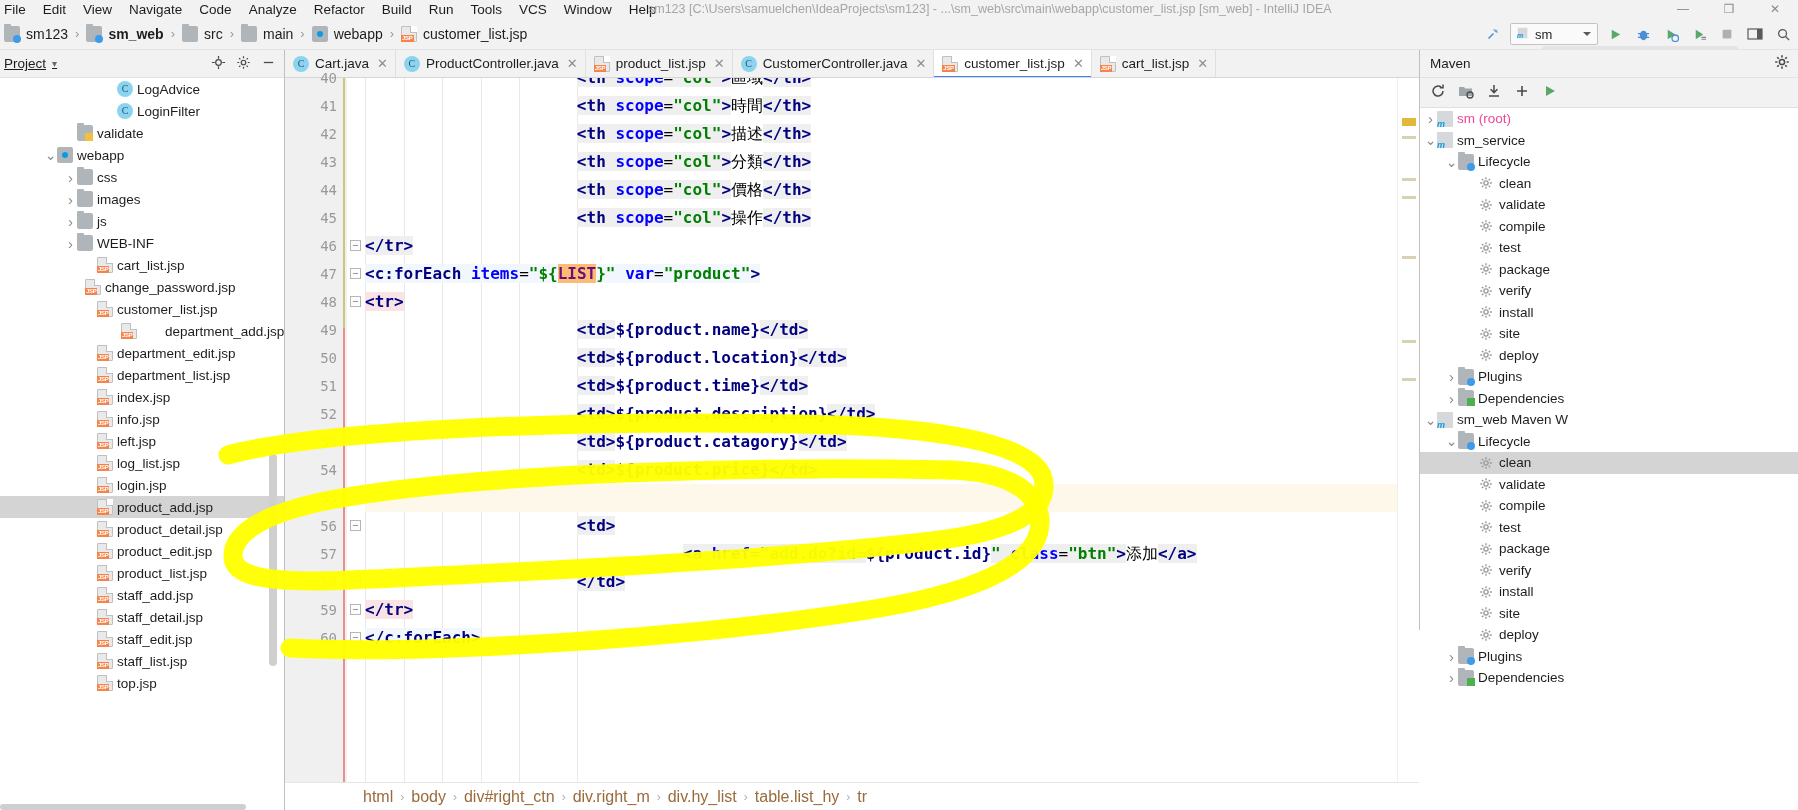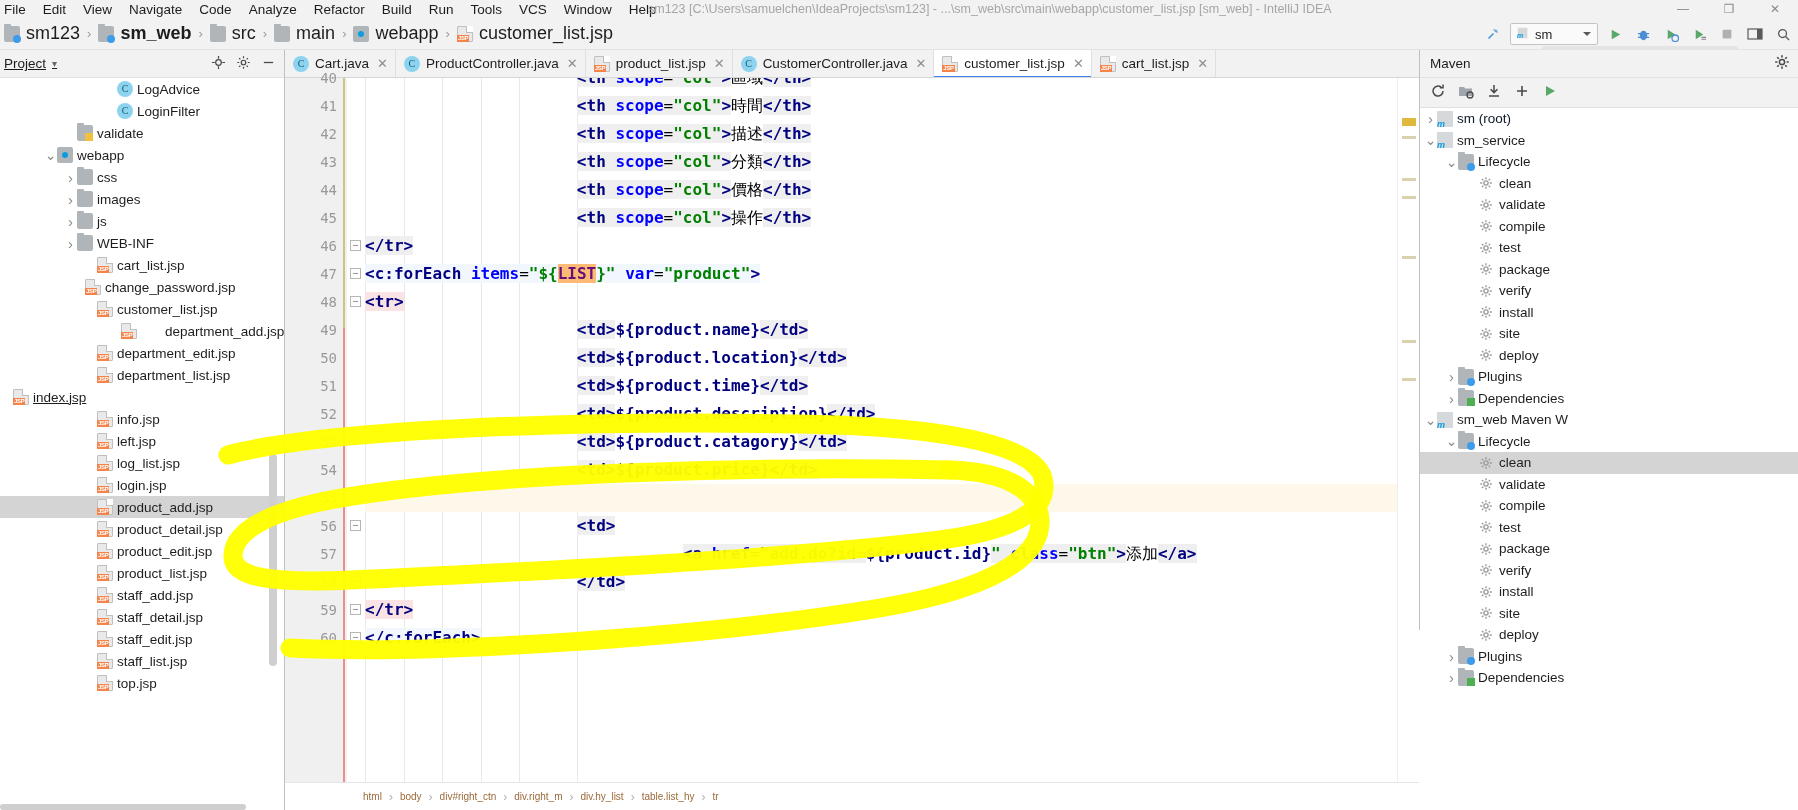--- a/index.html
+++ b/index.html
@@ -29,21 +29,21 @@
   .win-ctrls { position: absolute; right: 0; top: 0; height: 18px; display: flex; }
   .win-btn { width: 46px; height: 18px; display: flex; align-items: center; justify-content: center; color: #8a8a8a; font-size: 12px; }
 
   
   .navbar {
     position: absolute; left: 0; top: 18px; width: 1798px; height: 32px;
     background: #f2f2f2; border-bottom: 1px solid #e3e3e3;
     display: flex; align-items: center;
   }
   .crumbs { display: flex; align-items: center; padding-left: 2px; gap: 2px; }
-  .crumb { display: flex; align-items: center; gap: 4px; font-size: 18px; color: #1d1d1d; white-space: nowrap; padding: 0 2px; }
+  .crumb { display: flex; align-items: center; gap: 4px; font-size: 14px; color: #1d1d1d; white-space: nowrap; padding: 0 2px; }
   .crumb-sep { color: #9a9a9a; font-size: 13px; padding: 0 3px; }
 
   .nav-right { position: absolute; right: 0; top: 0; height: 32px; display: flex; align-items: center; gap: 6px; padding-right: 4px; }
 
   
   .runcfg {
     display: flex; align-items: center; gap: 5px;
     height: 22px; padding: 0 6px 0 5px;
     border: 1px solid #c4c4c4; border-radius: 2px; background: #fafafa;
     font-size: 13px; min-width: 88px;
@@ -160,21 +160,21 @@
     background: #e4e4e4; border-radius: 3px; padding: 5px 10px;
   }
   .bico { width: 21px; height: 21px; border-radius: 50%; display: block; }
 
   
   .bcbar {
     position: absolute; left: 0; bottom: 0; width: 1134px; height: 28px;
     background: #ffffff; border-top: 1px solid #e5e5e5;
     display: flex; align-items: center; padding-left: 78px; gap: 2px;
   }
-  .bcitem { color: #9b6a3a; font-size: 10px; white-space: nowrap; }
+  .bcitem { color: #9b6a3a; font-size: 16px; white-space: nowrap; }
   .bcsep { color: #b0b0b0; font-size: 12px; padding: 0 5px; }
 
   
   .rightpanel { position: absolute; left: 1419px; top: 50px; width: 379px; height: 580px; background: #ffffff; border-left: 1px solid #c0c0c0; }
   .rp-head { height: 28px; background: #f2f2f2; display: flex; align-items: center; padding: 0 8px 0 10px; border-bottom: 1px solid #e3e3e3; }
   .rp-title { font-size: 13.5px; }
   .rp-tools { height: 30px; background: #f2f2f2; display: flex; align-items: center; gap: 12px; padding: 0 10px; border-bottom: 1px solid #e0e0e0; }
   .rp-tree { height: 700px; overflow: hidden; }
   .rrow { height: 21.5px; display: flex; align-items: center; white-space: nowrap; font-size: 13.5px; color: #1d1d1d; }
   .rrow.sel { background: #d4d4d4; }
@@ -391,21 +391,21 @@
         <div class="trow" style="padding-left: 84px;">
           <span class="arrow blank"></span>
           <span class="ic ic-jsp"></span>
           <span>department_edit.jsp</span>
         </div>
         <div class="trow" style="padding-left: 84px;">
           <span class="arrow blank"></span>
           <span class="ic ic-jsp"></span>
           <span>department_list.jsp</span>
         </div>
-        <div class="trow" style=" text-decoration: underline;">
+        <div class="trow" style="padding-left: 84px;">
           <span class="arrow blank"></span>
           <span class="ic ic-jsp"></span>
           <span>index.jsp</span>
         </div>
         <div class="trow" style="padding-left: 84px;">
           <span class="arrow blank"></span>
           <span class="ic ic-jsp"></span>
           <span>info.jsp</span>
         </div>
         <div class="trow" style="padding-left: 84px;">
@@ -673,21 +673,21 @@
       <span>
         <svg width="16" height="16" viewBox="0 0 16 16">
             <path d="M4 3l9 5-9 5z" fill="#59a869"></path>
           </svg>
       </span>
     </div>
     <div class="rp-tree" id="mvntree">
         <div class="rrow" style="padding-left: 4px;">
           <span class="arrow" style="font-size: 15px;">›</span>
           <span class="ic ic-mvn"></span>
-          <span style="color: #0f172a;">sm (root)</span>
+          <span style="color: #ec4899;">sm (root)</span>
         </div>
         <div class="rrow" style="padding-left: 4px;">
           <span class="arrow" style="font-size: 14px;">⌄</span>
           <span class="ic ic-mvn"></span>
           <span>sm_service</span>
         </div>
         <div class="rrow" style="padding-left: 25px;">
           <span class="arrow" style="font-size: 14px;">⌄</span>
           <span class="ic ic-folder cfg"></span>
           <span>Lifecycle</span>

